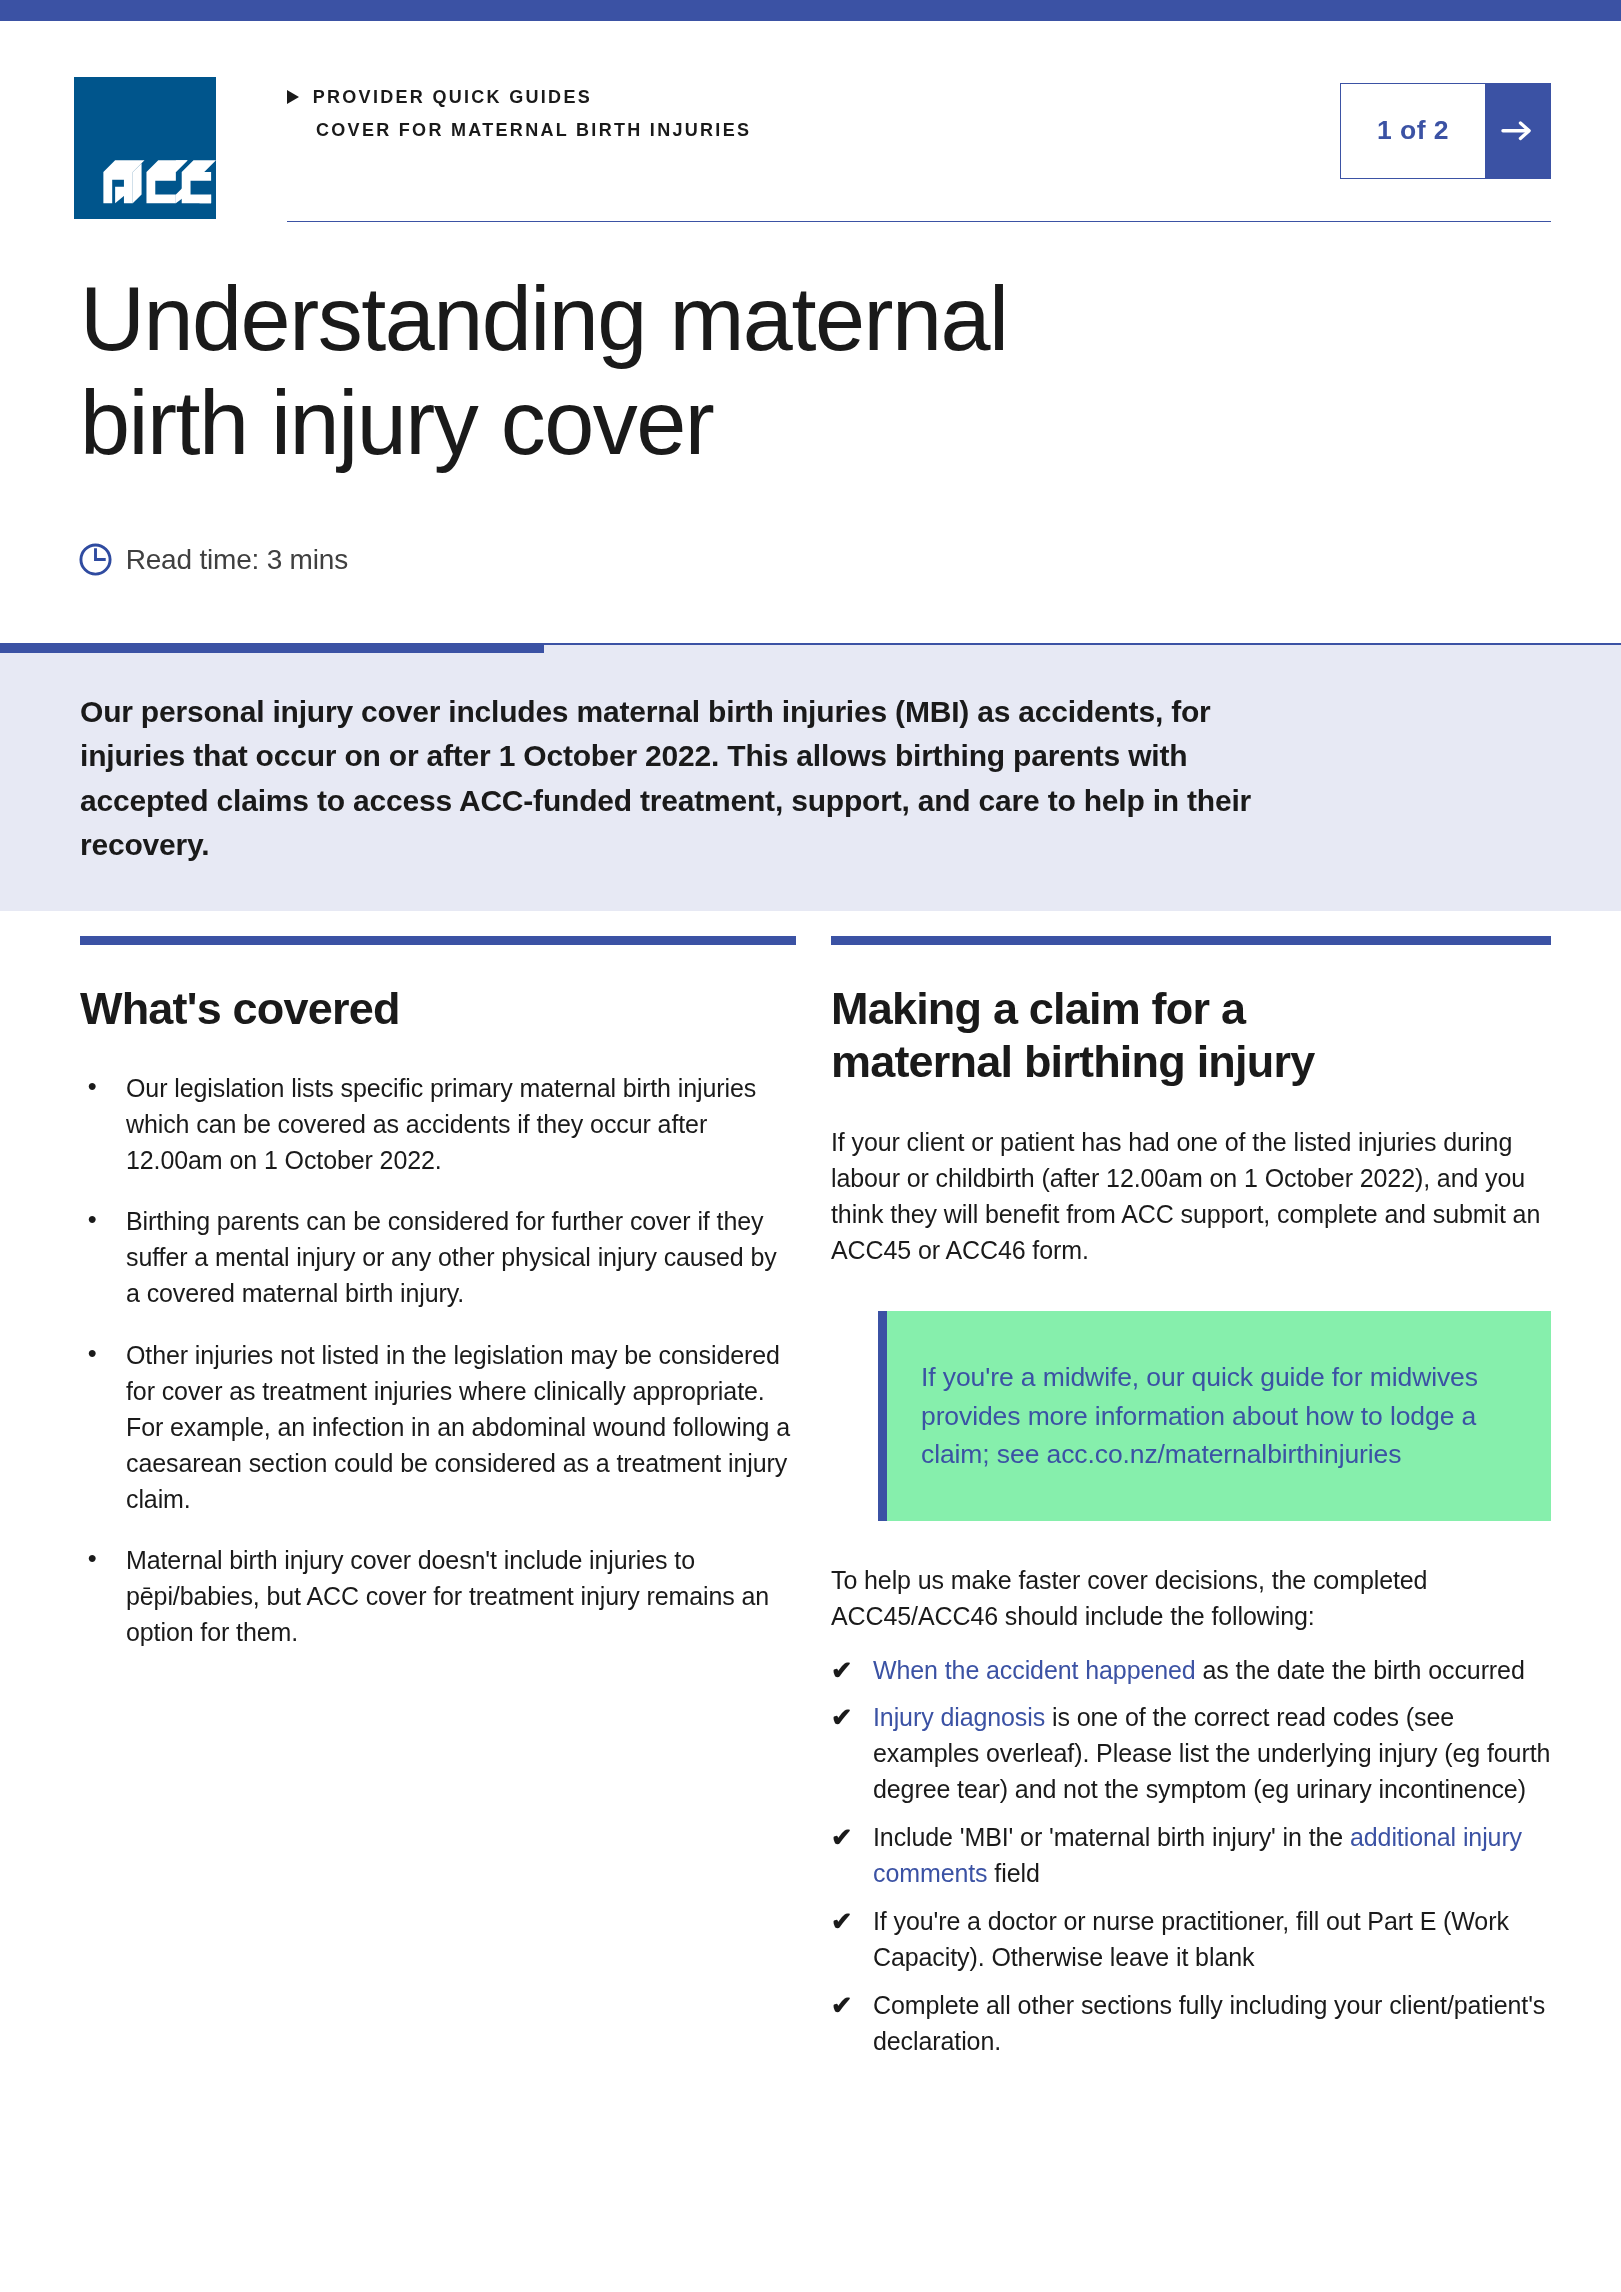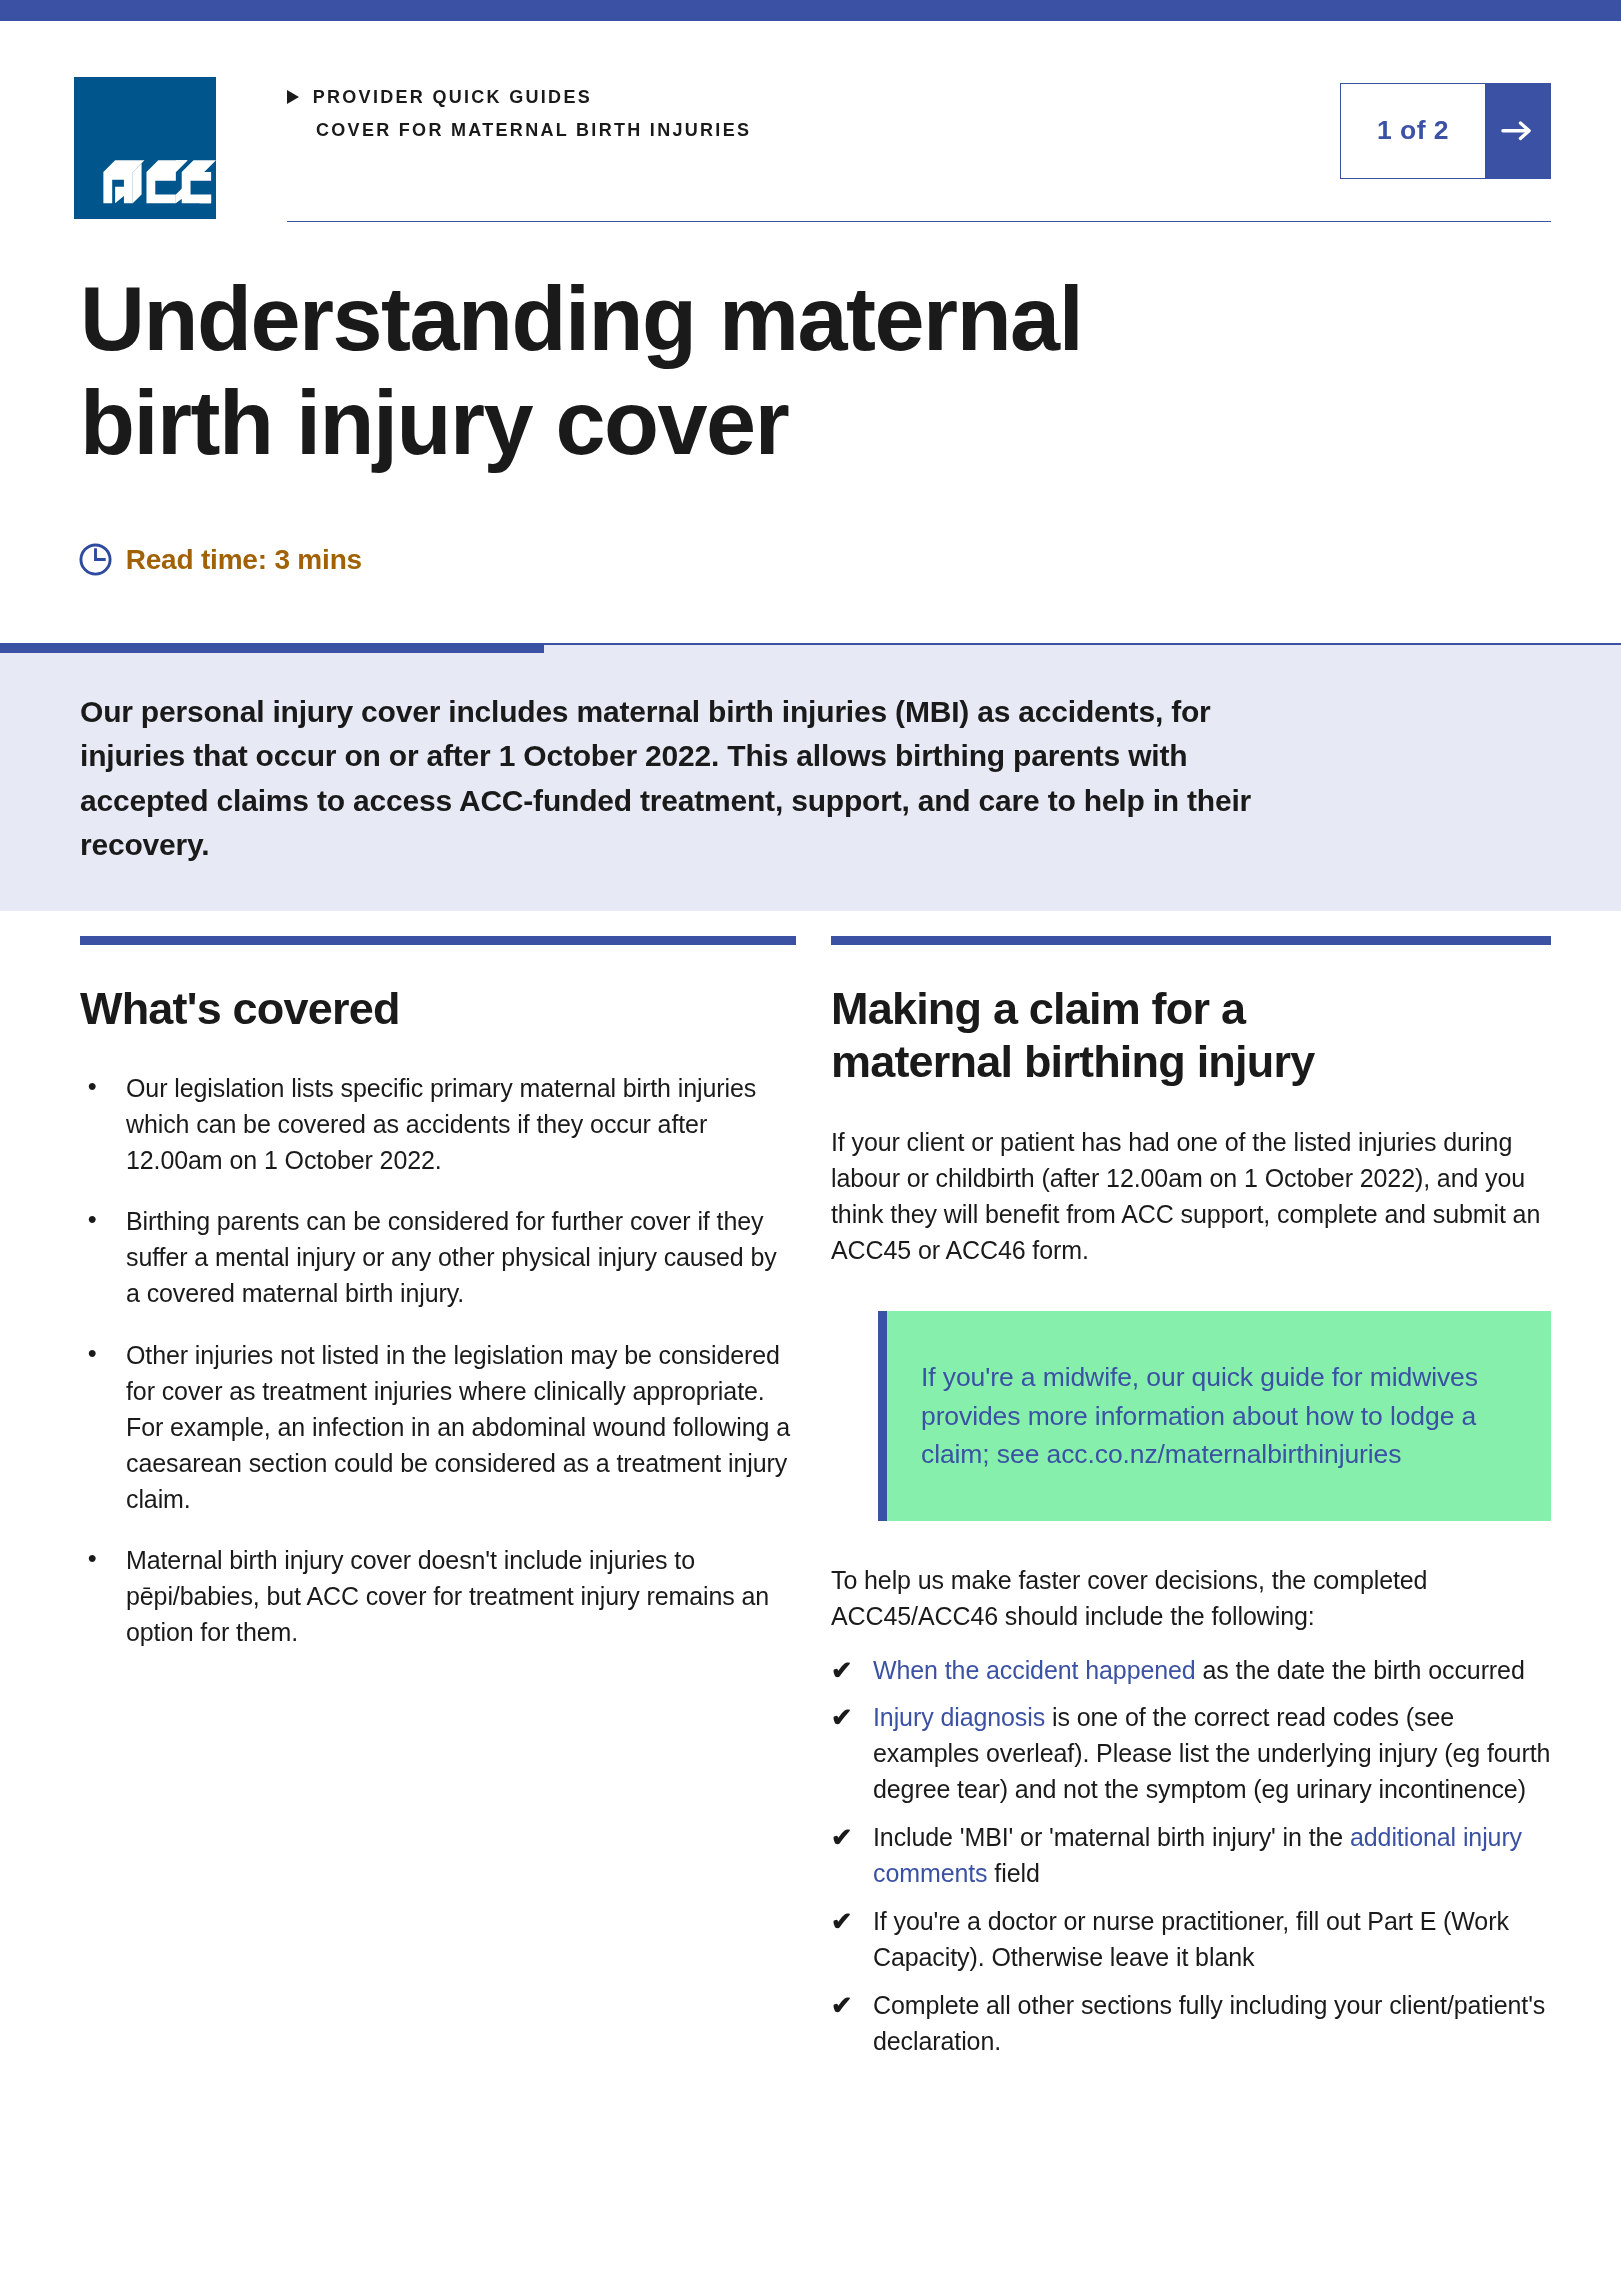--- a/index.html
+++ b/index.html
@@ -104,37 +104,37 @@
     align-items: center;
     justify-content: center;
   }
 
   
   .title {
     position: absolute;
     left: 80px; top: 267px;
     width: 1323px;
     font-size: 90px;
-    font-weight: bold;
+    font-weight: normal;
     line-height: 1.16;
     letter-spacing: -1.5px;
     color: #1a1a1a;
   }
 
   .readtime {
     position: absolute;
     left: 78px; top: 542px;
     display: flex;
     align-items: center;
     gap: 12.7px;
   }
   .readtime-txt {
     font-size: 28px;
-    font-weight: bold;
-    color: #a16207;
+    font-weight: normal;
+    color: #404040;
     letter-spacing: -0.2px;
   }
 
   
   .intro-band {
     position: absolute;
     left: 0; top: 643px;
     width: 1621px;
     height: 268px;
     background: #e7e9f4;

